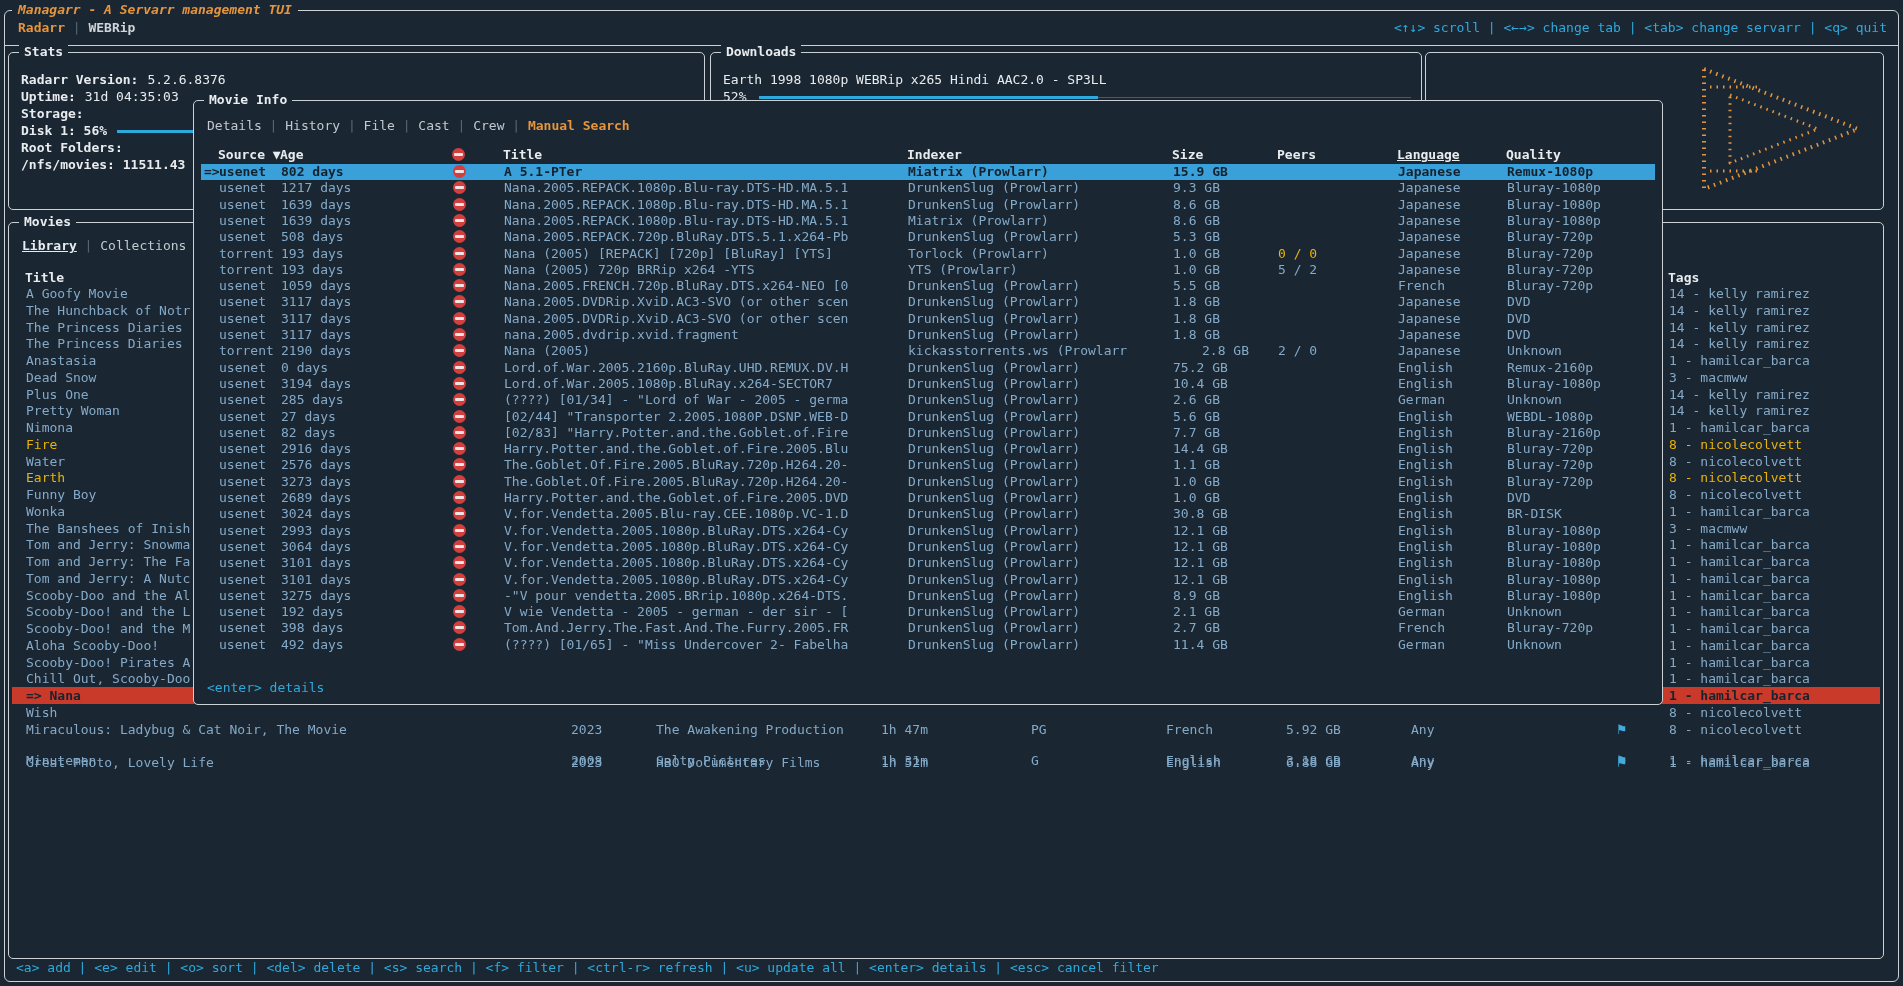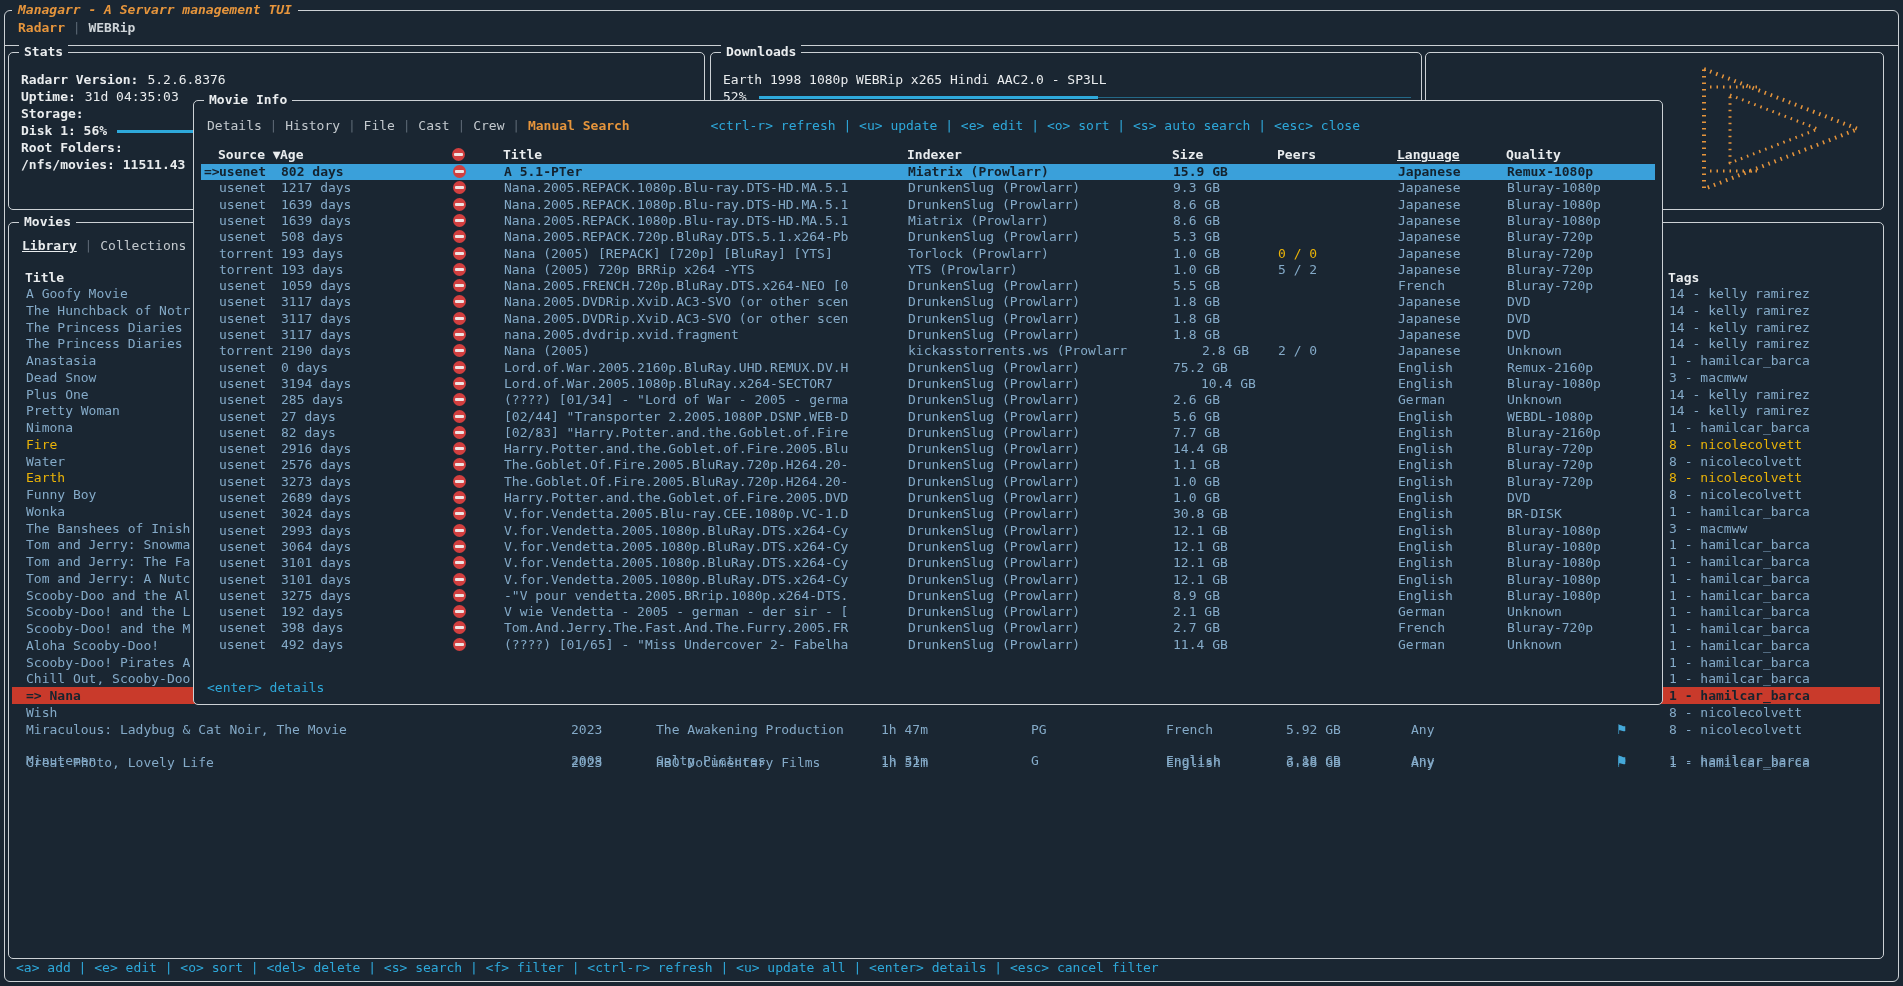--- a/index.html
+++ b/index.html
@@ -56,20 +56,21 @@
 </style>
 </head>
 <body>
 
 <div class="screen">
   <div class="frame"></div>
   <div class="hline" style="left:4px;right:4px;top:45px;"></div>
 
   <div class="app-title">Managarr - A Servarr management TUI</div>
   <div class="top-tabs"><span class="tab tab-active">Radarr</span><span class="sep"> | </span><span class="tab">WEBRip</span></div>
+  <div class="top-keys">&lt;↑↓&gt; scroll | &lt;←→&gt; change tab | &lt;tab&gt; change servarr | &lt;q&gt; quit</div>
 
   <div class="box" style="left:8px;top:52px;width:695px;height:156px;">
     <span class="box-title">Stats</span>
     <div class="sline" style="top:19px;"><b>Radarr Version:</b><span class="val">5.2.6.8376</span></div>
     <div class="sline" style="top:36px;"><b>Uptime:</b><span class="val">31d 04:35:03</span></div>
     <div class="sline" style="top:53px;"><b>Storage:</b></div>
     <div class="sline" style="top:70px;"><b>Disk 1: 56%</b></div>
     <div class="gauge" style="left:108px;right:10px;top:77px;">
         <i class="fill" style="width: 56%;"></i>
         <i class="rest" style="left: 56%;"></i>
@@ -244,21 +245,20 @@
           <span class="cell" style="left: 1399px;">Any</span>
           <span class="cell flag" style="left: 1604px;">⚑</span>
           <span class="cell" style="left: 1657px;">1 - hamilcar_barca</span>
         </div>
       </div>
   </div>
 
   <div class="box modal" style="left:193px;top:100px;width:1468px;height:603px;">
     <span class="box-title">Movie Info</span>
     <div class="modal-tabs"><span class="tab">Details</span><span class="sep"> | </span><span class="tab">History</span><span class="sep"> | </span><span class="tab">File</span><span class="sep"> | </span><span class="tab">Cast</span><span class="sep"> | </span><span class="tab">Crew</span><span class="sep"> | </span><span class="tab tab-active">Manual Search</span></div>
-    <div class="mkeys">&lt;ctrl-r&gt; refresh | &lt;u&gt; update | &lt;e&gt; edit | &lt;o&gt; sort | &lt;s&gt; auto search | &lt;esc&gt; close</div>
     <div class="srow" style="top:46px;">
         <span class="cell th" style="left: 18px;">Source ▼</span>
         <span class="cell th" style="left: 80px;">Age</span>
         <span class="blocked" style="left: 252px;"></span>
         <span class="cell th" style="left: 303px;">Title</span>
         <span class="cell th" style="left: 707px;">Indexer</span>
         <span class="cell th" style="left: 972px;">Size</span>
         <span class="cell th" style="left: 1077px;">Peers</span>
         <span class="cell th" style="left: 1197px; text-decoration: underline;">Language</span>
         <span class="cell th" style="left: 1306px;">Quality</span>
@@ -397,21 +397,21 @@
           <span class="cell" style="left: 972px;">75.2 GB</span>
           <span class="cell" style="left: 1197px;">English</span>
           <span class="cell" style="left: 1306px;">Remux-2160p</span>
         </div>
         <div class="srow" style="top: 273.9px;">
           <span class="cell" style="left: 18px;">usenet</span>
           <span class="cell" style="left: 80px;">3194 days</span>
           <span class="blocked" style="left: 252px;"></span>
           <span class="cell t-title" style="left: 303px;">Lord.of.War.2005.1080p.BluRay.x264-SECTOR7</span>
           <span class="cell t-indexer" style="left: 707px;">DrunkenSlug (Prowlarr)</span>
-          <span class="cell" style="left: 1000px;">10.4 GB</span>
+          <span class="cell" style="left: 972px;">10.4 GB</span>
           <span class="cell" style="left: 1197px;">English</span>
           <span class="cell" style="left: 1306px;">Bluray-1080p</span>
         </div>
         <div class="srow" style="top: 290.2px;">
           <span class="cell" style="left: 18px;">usenet</span>
           <span class="cell" style="left: 80px;">285 days</span>
           <span class="blocked" style="left: 252px;"></span>
           <span class="cell t-title" style="left: 303px;">(????) [01/34] - "Lord of War - 2005 - germa</span>
           <span class="cell t-indexer" style="left: 707px;">DrunkenSlug (Prowlarr)</span>
           <span class="cell" style="left: 972px;">2.6 GB</span>

